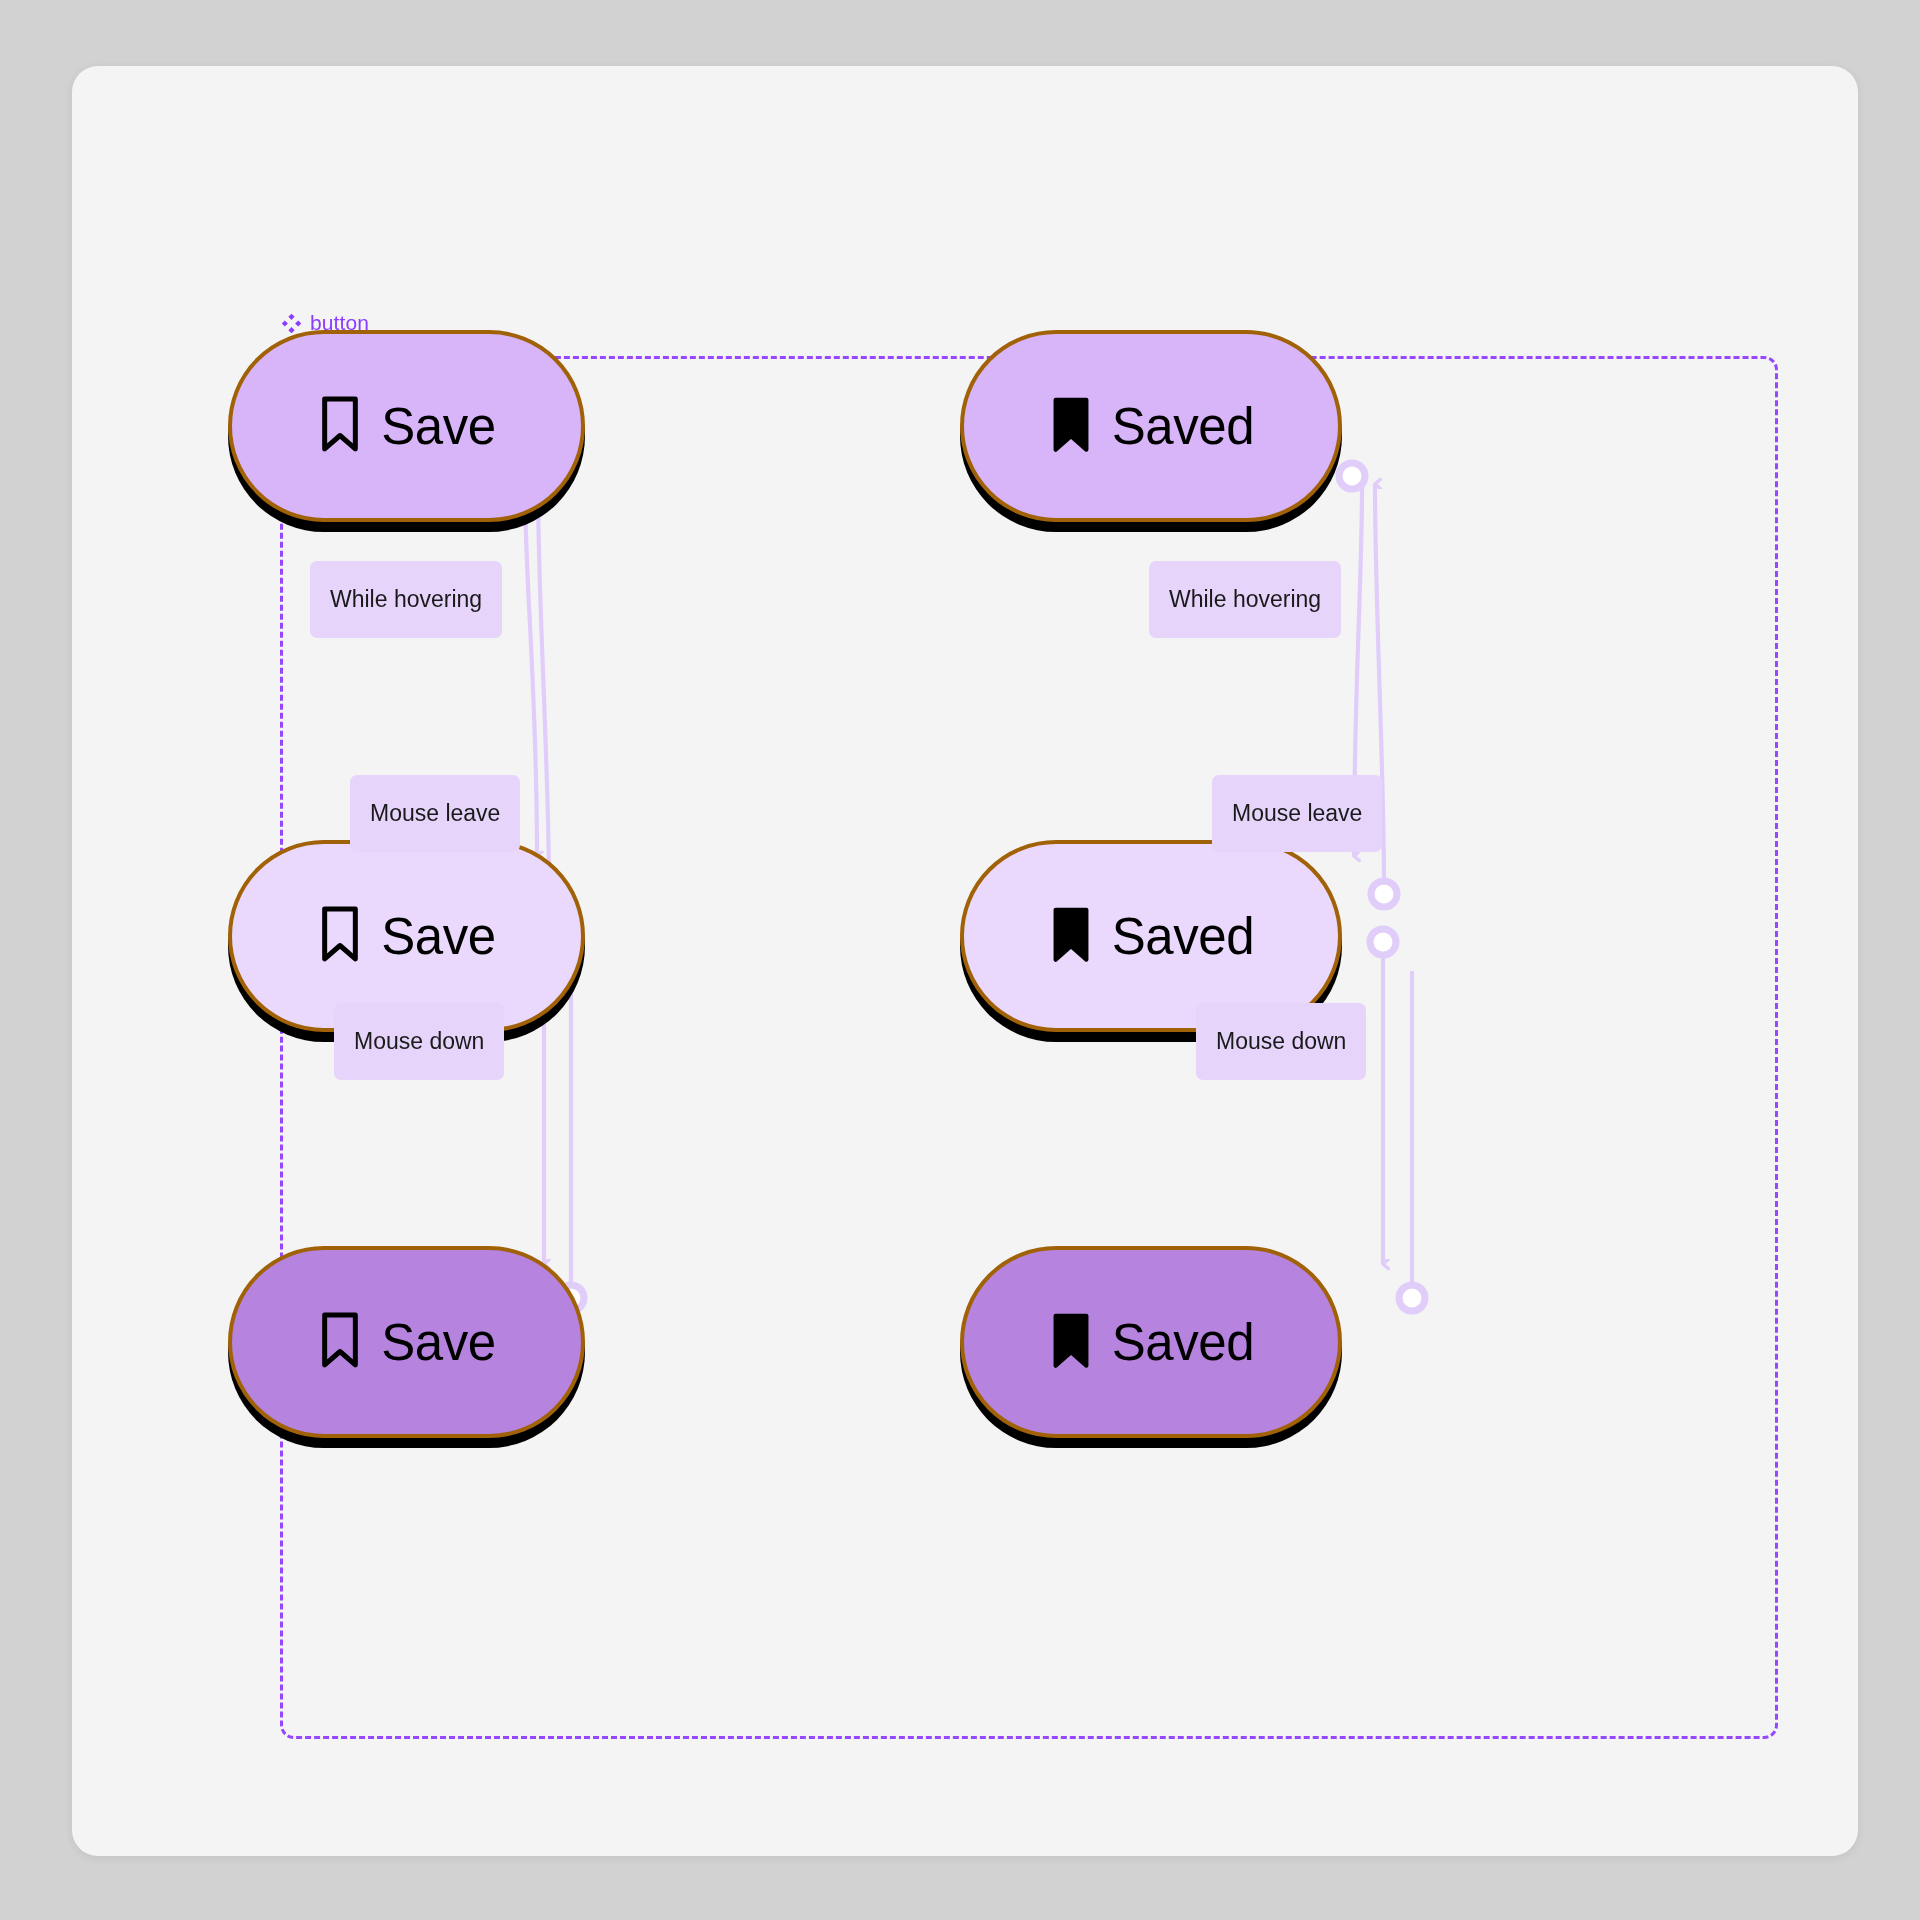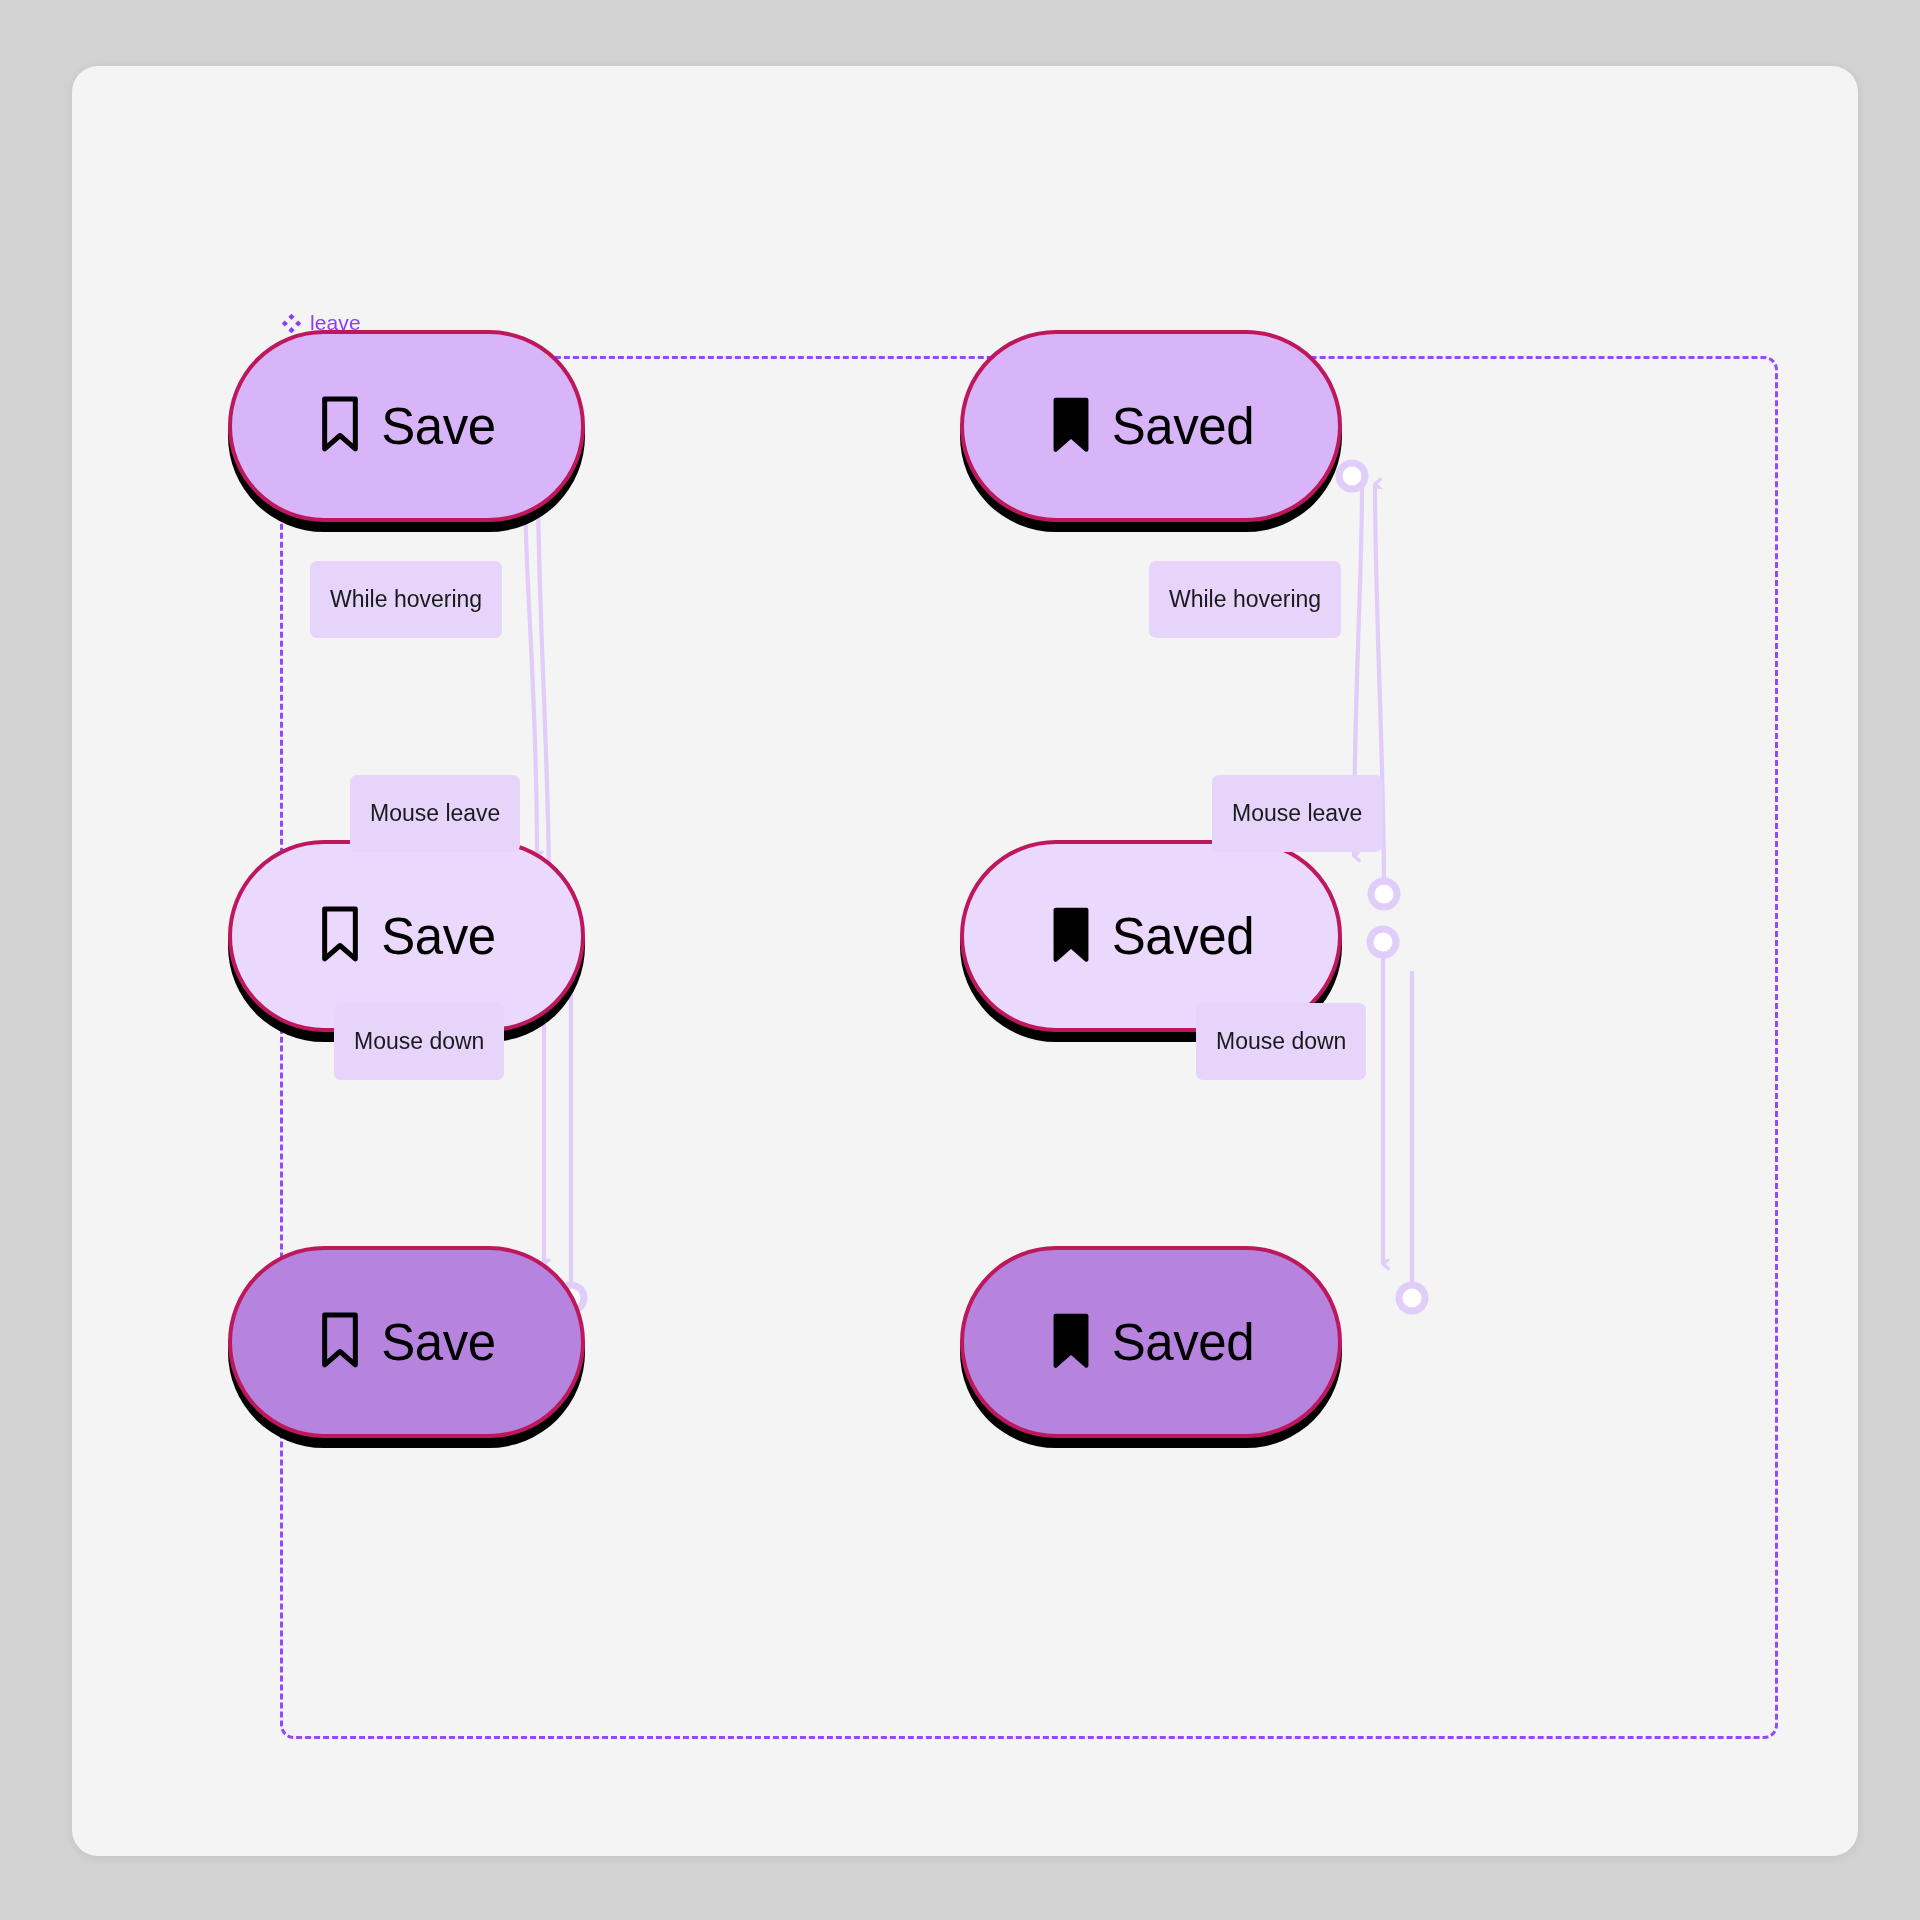--- a/index.html
+++ b/index.html
@@ -70,21 +70,21 @@
   }
 
   
   .variant-node {
     position: absolute;
     box-sizing: border-box;
     display: flex;
     align-items: center;
     justify-content: center;
     gap: 18px;
-    border: 4px solid #be185d;
+    border: 4px solid #a16207;
     border-radius: 999px;
     box-shadow: 0 10px 0 0 #000000;
   }
   .variant-node .btn-icon {
     display: block;
     flex: 0 0 auto;
   }
   .variant-node .btn-label {
     font-size: 51px;
     color: #000000;
@@ -115,21 +115,21 @@
     <span class="diamond-icon">
       <svg width="19" height="19" viewBox="0 0 19 19">
         <g fill="#8b3dff">
           <rect x="7.3" y="0.6" width="4.4" height="4.4" transform="rotate(45 9.5 2.8)"></rect>
           <rect x="0.6" y="7.3" width="4.4" height="4.4" transform="rotate(45 2.8 9.5)"></rect>
           <rect x="14.0" y="7.3" width="4.4" height="4.4" transform="rotate(45 16.2 9.5)"></rect>
           <rect x="7.3" y="14.0" width="4.4" height="4.4" transform="rotate(45 9.5 16.2)"></rect>
         </g>
       </svg>
     </span>
-    <span>leave</span>
+    <span>button</span>
   </div>
 
   <div id="component-frame"></div>
 
   <svg id="connector-layer" viewBox="0 0 1786 1790" width="1786" height="1790">
     <defs>
       <marker id="arrow-down" markerWidth="12" markerHeight="12" refX="5" refY="9.2" orient="auto" markerUnits="userSpaceOnUse">
         <path d="M0.4,4 L5,9.2 L9.6,4" fill="none" stroke="#e0cdf9" stroke-width="3.4" stroke-linecap="round" stroke-linejoin="round"></path>
       </marker>
       <marker id="arrow-up" markerWidth="12" markerHeight="12" refX="5" refY="2.8" orient="auto" markerUnits="userSpaceOnUse">

